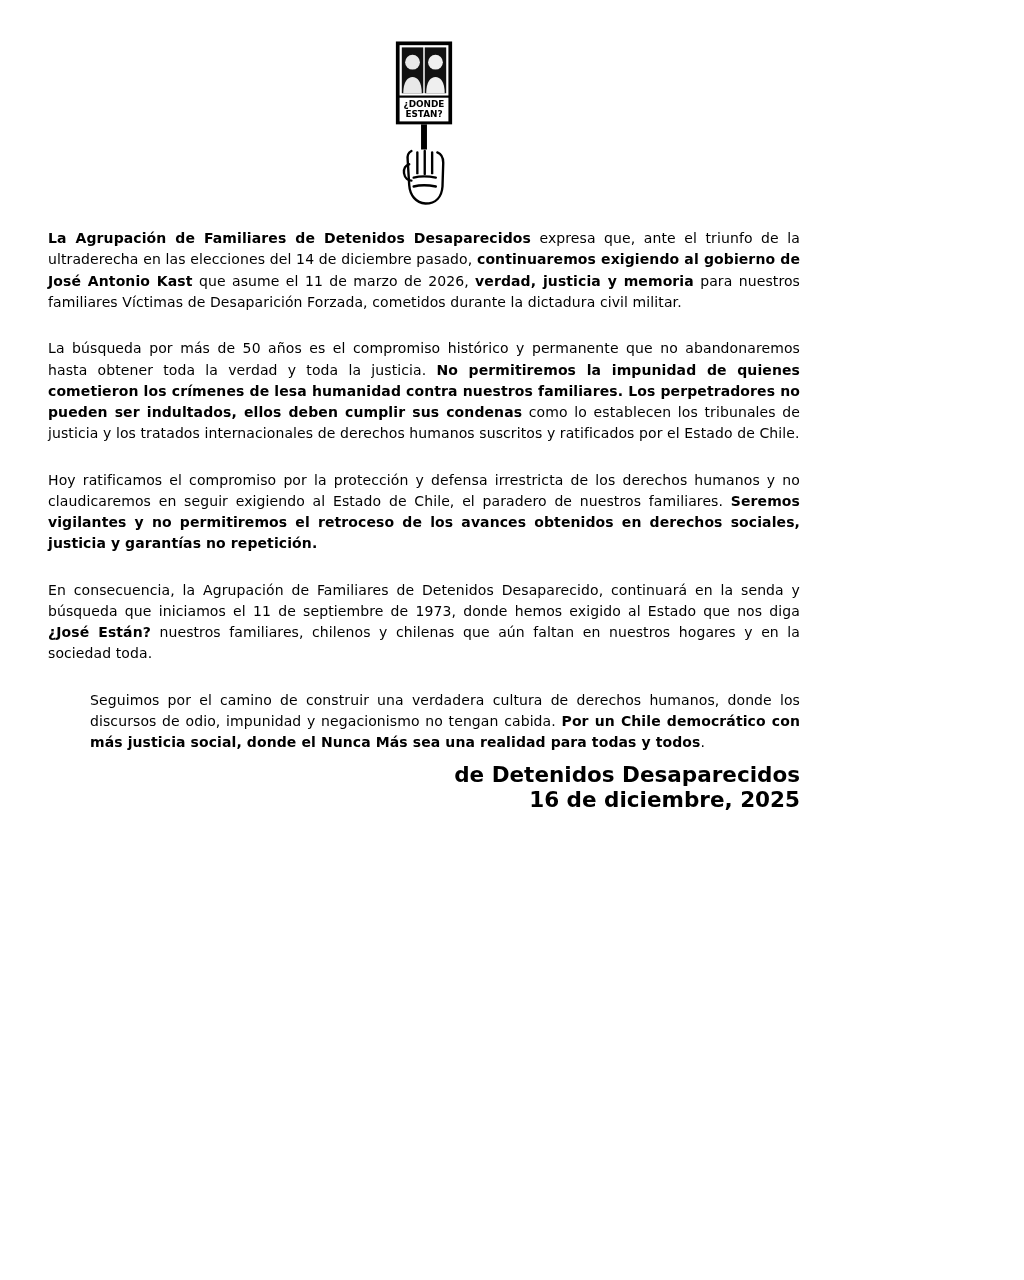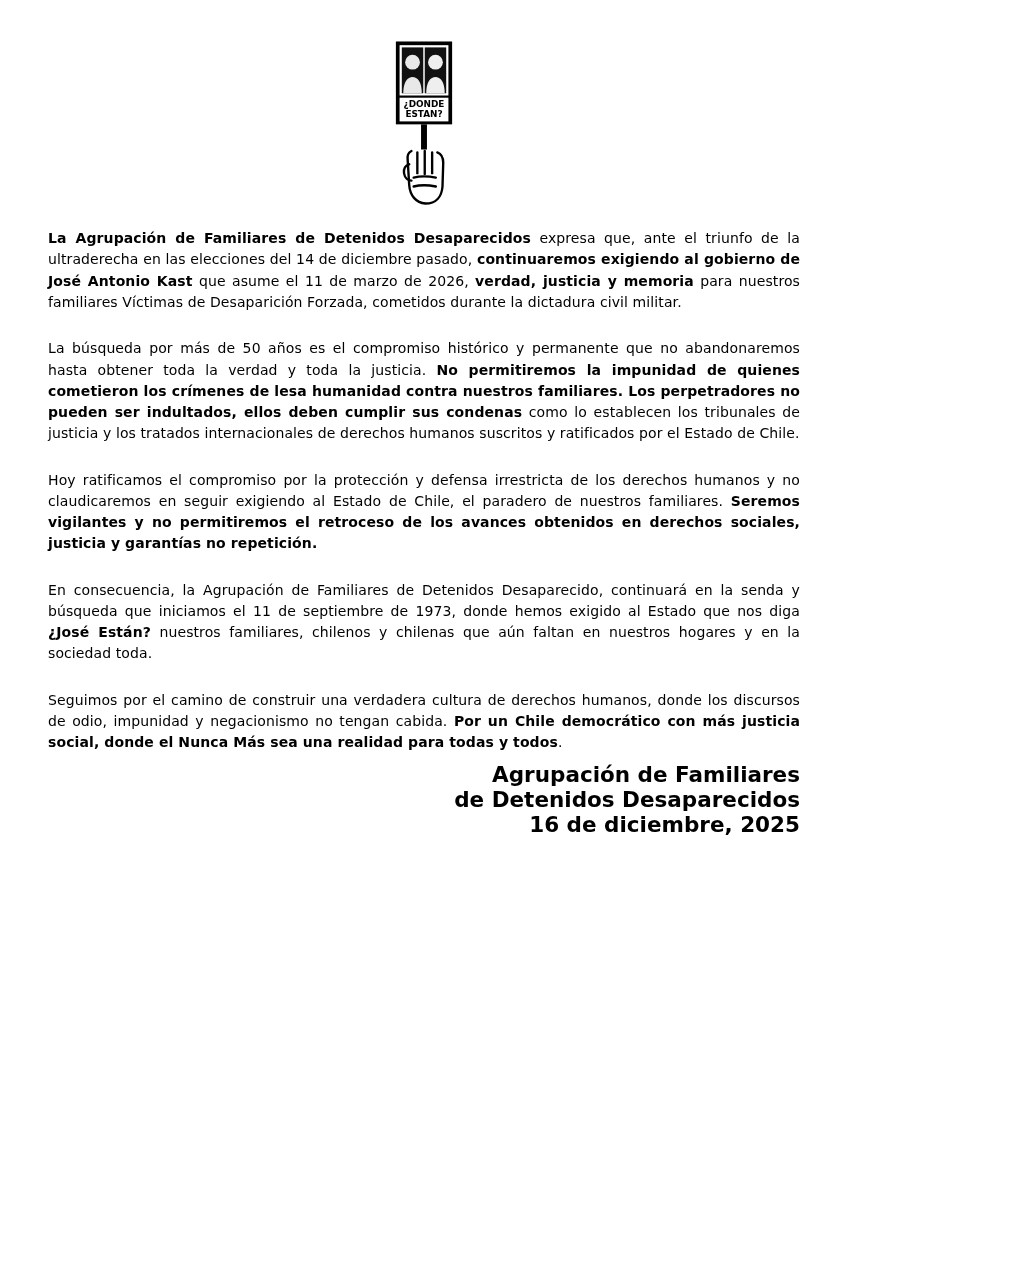--- a/index.html
+++ b/index.html
@@ -41,20 +41,21 @@
     text-align: justify;
     letter-spacing: 0.1px;
   }
   .para {
     margin: 0 0 25px 0;
     text-align: justify;
     text-justify: inter-word;
   }
   .para:last-of-type {
     margin-bottom: 8px;
+    margin-left: 42px;
   }
   .para b, .para strong {
     font-weight: bold;
   }
 
   
   .signature {
     margin-top: 6px;
     text-align: right;
     font-weight: bold;
@@ -108,18 +109,17 @@
 
   <div class="doc-body">
     <p class="para"><b>La Agrupación de Familiares de Detenidos Desaparecidos</b><span> expresa que, ante el triunfo de la ultraderecha en las elecciones del 14 de diciembre pasado, </span><b>continuaremos exigiendo al gobierno de José Antonio Kast</b><span> que asume el 11 de marzo de 2026, </span><b>verdad, justicia y memoria</b><span> para nuestros familiares Víctimas de Desaparición Forzada, cometidos durante la dictadura civil militar.</span></p>
     <p class="para"><span>La búsqueda por más de 50 años es el compromiso histórico y permanente que no abandonaremos hasta obtener toda la verdad y toda la justicia. </span><b>No permitiremos la impunidad de quienes cometieron los crímenes de lesa humanidad contra nuestros familiares. Los perpetradores no pueden ser indultados, ellos deben cumplir sus condenas</b><span> como lo establecen los tribunales de justicia y los tratados internacionales de derechos humanos suscritos y ratificados por el Estado de Chile.</span></p>
     <p class="para"><span>Hoy ratificamos el compromiso por la protección y defensa irrestricta de los derechos humanos y no claudicaremos en seguir exigiendo al Estado de Chile, el paradero de nuestros familiares. </span><b>Seremos vigilantes y no permitiremos el retroceso de los avances obtenidos en derechos sociales, justicia y garantías no repetición.</b></p>
     <p class="para"><span>En consecuencia, la Agrupación de Familiares de Detenidos Desaparecido, continuará en la senda y búsqueda que iniciamos el 11 de septiembre de 1973, donde hemos exigido al Estado que nos diga </span><b>¿José Están?</b><span> nuestros familiares, chilenos y chilenas que aún faltan en nuestros hogares y en la sociedad toda.</span></p>
     <p class="para"><span>Seguimos por el camino de construir una verdadera cultura de derechos humanos, donde los discursos de odio, impunidad y negacionismo no tengan cabida. </span><b>Por un Chile democrático con más justicia social, donde el Nunca Más sea una realidad para todas y todos</b><span>.</span></p>
   </div>
 
   <div class="signature">
-    <div>Agrupación de Familiares</div>
     <div>de Detenidos Desaparecidos</div>
     <div>16 de diciembre, 2025</div>
   </div>
 
 </div>
 
 </body></html>

